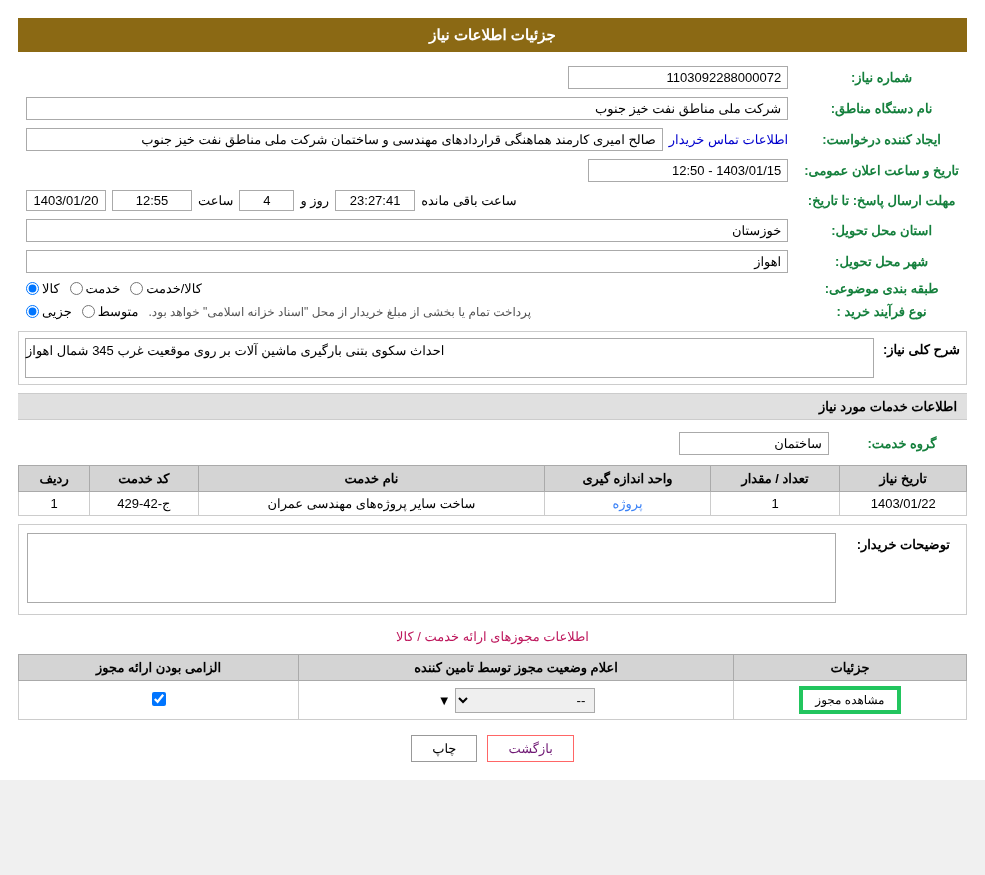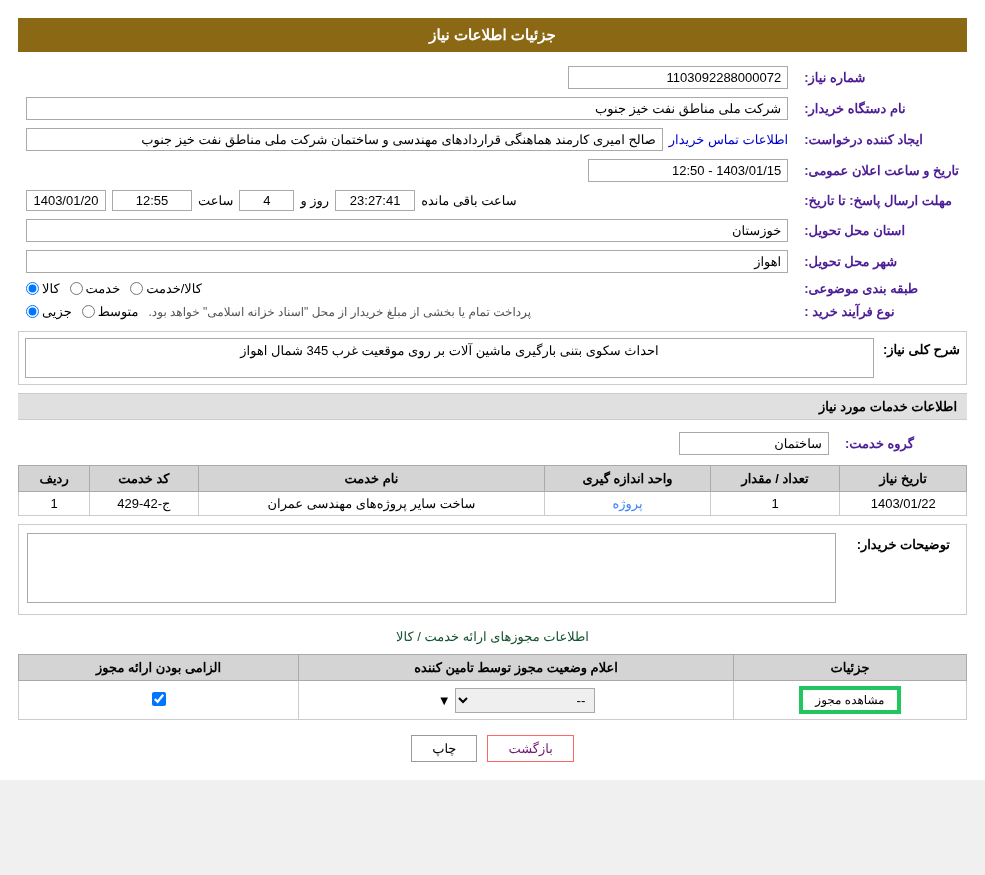--- a/index.html
+++ b/index.html
@@ -27,23 +27,23 @@
     .info-table {
       width: 100%;
       border-collapse: collapse;
       margin-bottom: 8px;
     }
     .info-table td {
       padding: 4px 8px;
       vertical-align: middle;
     }
     .label-cell {
-      color: #4c1d95;
-      font-weight: bold;
-      text-align: left;
+      color: #15803d;
+      font-weight: bold;
+      text-align: center;
       white-space: nowrap;
       width: 130px;
     }
     .value-cell {
       text-align: right;
     }
     .input-box {
       border: 1px solid #aaa;
       padding: 3px 6px;
       background: #fff;
@@ -140,21 +140,21 @@
     .description-label {
       font-weight: bold;
       text-align: right;
       padding: 4px 8px;
       white-space: nowrap;
     }
     .permits-section {
       margin-top: 10px;
     }
     .permits-title {
-      color: #14532d;
+      color: #be185d;
       text-align: center;
       padding: 4px;
       margin-bottom: 6px;
       font-size: 13px;
     }
     .permits-table {
       width: 100%;
       border-collapse: collapse;
     }
     .permits-table th {
@@ -225,23 +225,23 @@
     .shrh-label {
       font-weight: bold;
       white-space: nowrap;
       padding-top: 4px;
       min-width: 80px;
       text-align: right;
     }
     .shrh-value {
       flex: 1;
       border: 1px solid #aaa;
-      padding: 4px 6px;
+      padding: 4px 0;
       min-height: 40px;
-      text-align: center;
+      text-align: left;
       direction: rtl;
       background: #fff;
     }
   </style>
 </head>
 <body>
 
 <div class="page-wrapper">
   <div class="main-content">
 
@@ -251,21 +251,21 @@
 
       <tbody>
           <tr>
         <td class="label-cell">شماره نیاز:</td>
         <td class="value-cell">
           <div class="input-box" style="min-width:220px;">1103092288000072</div>
         </td>
       </tr>
 
       <tr>
-        <td class="label-cell">نام دستگاه خریدار:</td>
+        <td class="label-cell">نام دستگاه مناطق:</td>
         <td class="value-cell">
           <div class="input-full">شرکت ملی مناطق نفت خیز جنوب</div>
         </td>
       </tr>
 
       <tr>
         <td class="label-cell">ایجاد کننده درخواست:</td>
         <td class="value-cell">
           <div style="display:flex; align-items:center; gap:6px; justify-content:flex-end;">
             <a class="blue-link" href="#">اطلاعات تماس خریدار</a>

